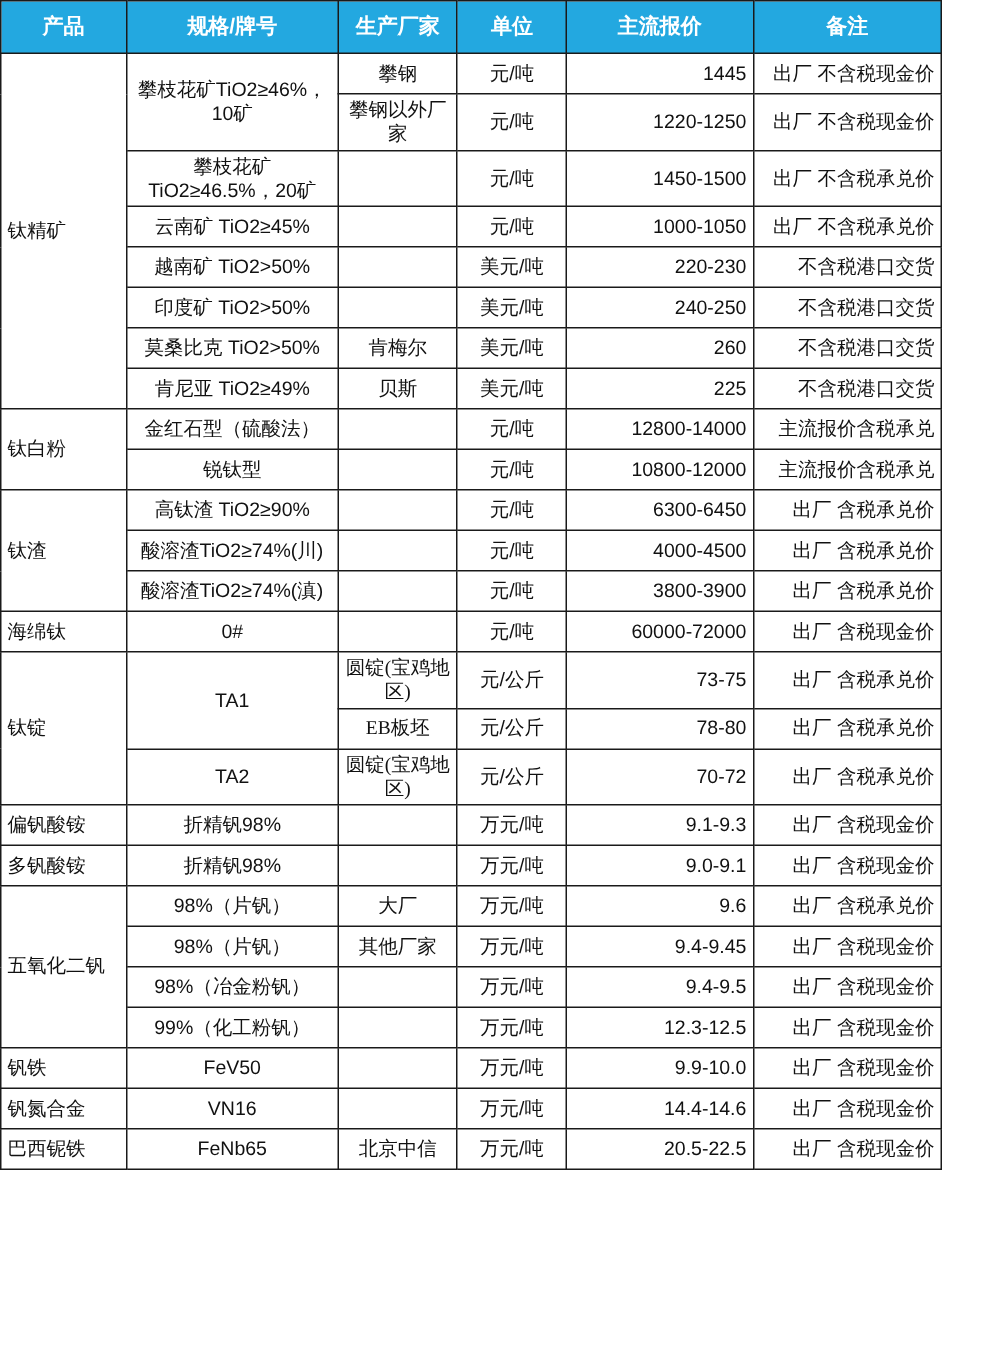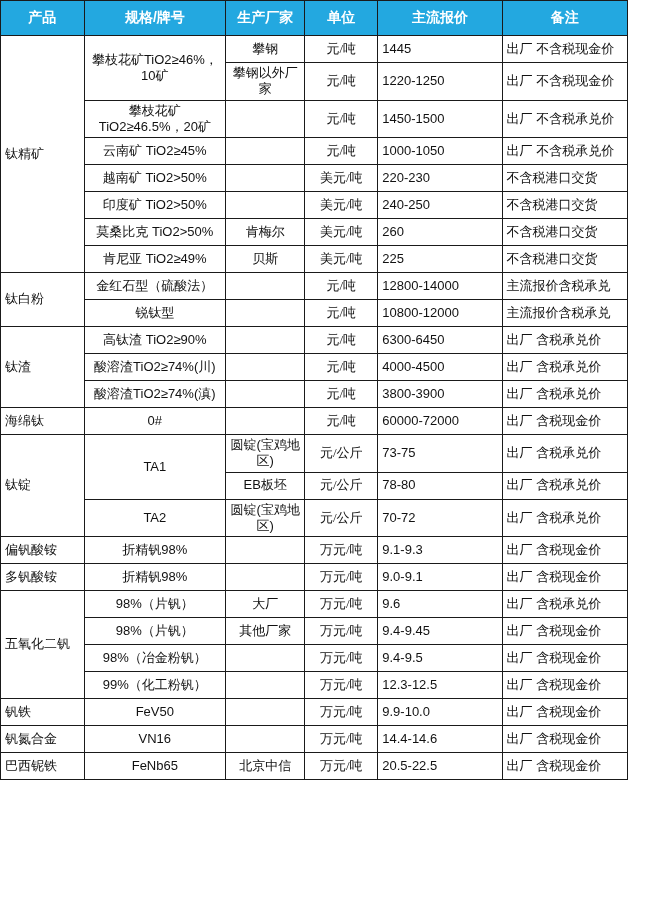--- a/index.html
+++ b/index.html
@@ -32,24 +32,24 @@
   #price-table thead th {
     background: #23a8e0;
     color: #ffffff;
     font-weight: bold;
     text-align: center;
     font-size: 14px;
     height: 30px;
   }
   .rowgroup { font-weight: bold; text-align: left; font-size: 14px; }
   .spec { text-align: center; padding-left: 6px; }
-  .maker { text-align: center; }
-  .unit { text-align: center; font-family: Liberation Serif, serif; }
-  .price { text-align: left; }
-  .note { text-align: left; font-size: 12.5px; }
+  .maker { text-align: center; font-family: Liberation Serif, serif; }
+  .unit { text-align: center; }
+  .price { text-align: right; }
+  .note { text-align: right; font-size: 12.5px; }
   .tall { height: 27px; }
 </style>
 </head>
 <body>
 
 <table id="price-table">
   <colgroup>
     <col style="width:78px">
     <col style="width:132px">
     <col style="width:74px">

